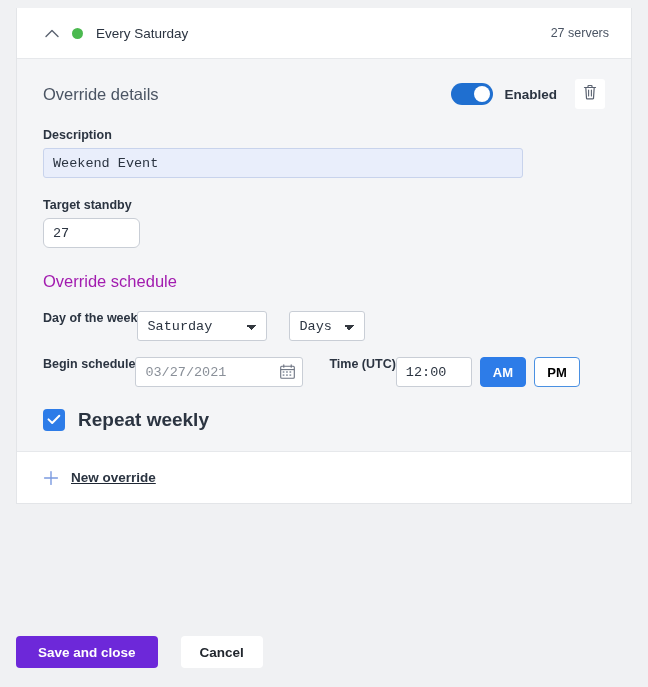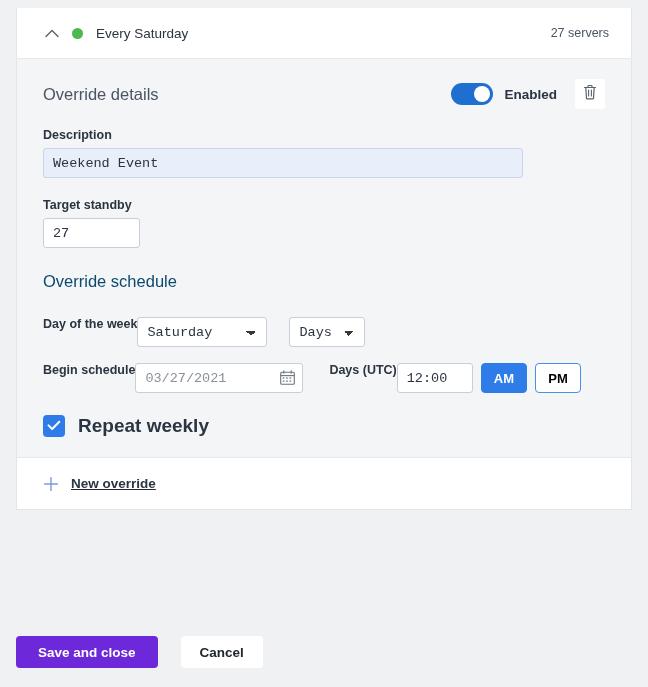--- a/index.html
+++ b/index.html
@@ -163,27 +163,27 @@
     color: #2b3441;
     padding: 0 9px;
     box-sizing: border-box;
     outline: none;
   }
   .input-description {
     width: 480px;
     background: #e9eefb;
     border-color: #c8d3ec;
   }
-  .input-standby { width: 97px; }
+  .input-standby { width: 97px; border-radius: 6px; }
 
   .section-title {
     font-size: 16.5px;
     font-weight: 400;
-    color: #0c4a6e;
-    margin: 24px 0 26px 0;
+    color: #a21caf;
+    margin: 24px 0 20px 0;
   }
 
   .row { display: flex; align-items: flex-end; }
   .col { display: flex; flex-direction: row; }
 
   select.input {
     -webkit-appearance: none;
     appearance: none;
     padding-right: 26px;
     background-image:
@@ -402,21 +402,21 @@
                 <rect x="9.5" y="7.2" width="1.7" height="1.6" fill="#8b93a1"></rect>
                 <rect x="2.7" y="10.3" width="1.7" height="1.6" fill="#8b93a1"></rect>
                 <rect x="6.1" y="10.3" width="1.7" height="1.6" fill="#8b93a1"></rect>
                 <rect x="9.5" y="10.3" width="1.7" height="1.6" fill="#8b93a1"></rect>
               </svg>
             </span>
           </div>
         </div>
         <div class="gap-16" style="width:26px"></div>
         <div class="col">
-          <label class="field-label">Days (UTC)</label>
+          <label class="field-label">Time (UTC)</label>
           <div class="row">
             <input class="input input-time" type="text" value="12:00" style="">
             <div class="gap-8"></div>
             <div class="ampm-btn ampm-on">AM</div>
             <div class="gap-8"></div>
             <div class="ampm-btn ampm-off">PM</div>
           </div>
         </div>
       </div>
 

